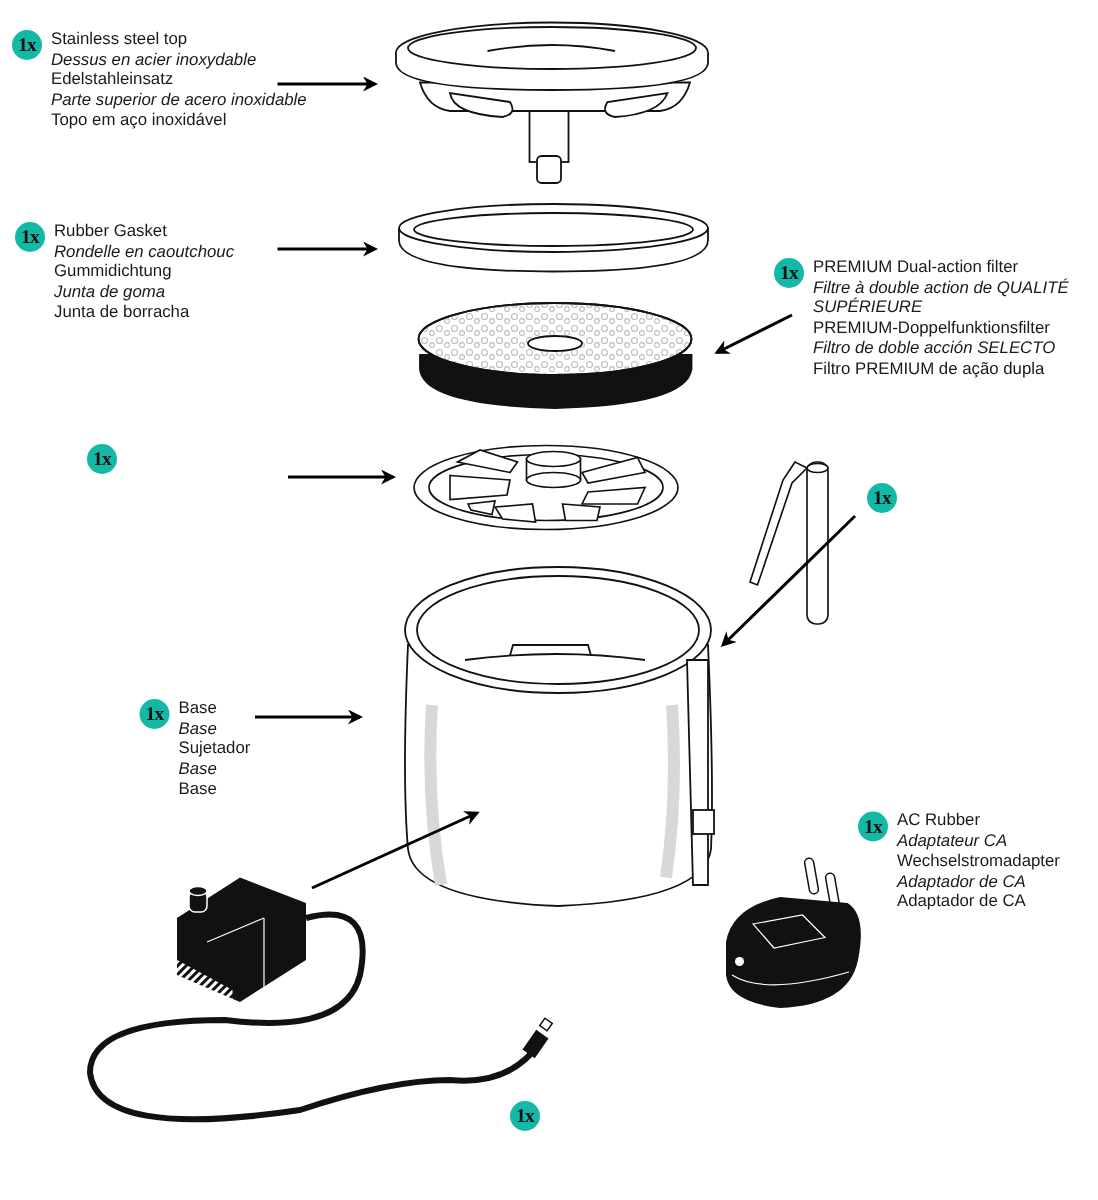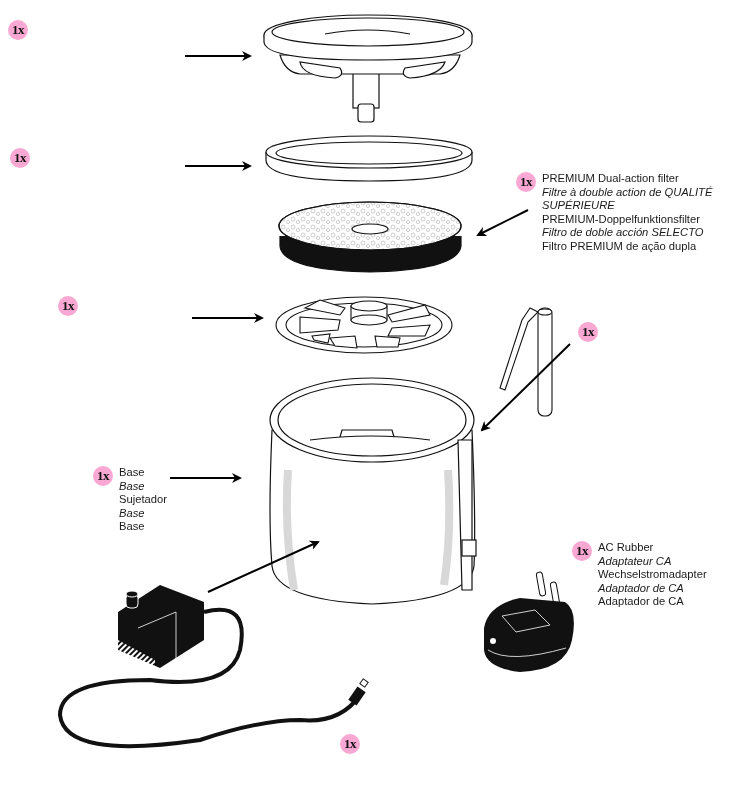--- a/index.html
+++ b/index.html
@@ -1,19 +1,19 @@
 <!DOCTYPE html>
 <html><head>
 <meta charset="utf-8">
 <style>
   html, body { margin: 0; padding: 0; background: #ffffff; }
   body { width: 732px; height: 800px; position: relative; overflow: hidden;
          font-family: "Liberation Sans", "DejaVu Sans", sans-serif; color: #1a1a1a; }
   .label { position: absolute; display: flex; align-items: flex-start; }
-  .badge { width: 20px; height: 20px; border-radius: 50%; background: #f9a8d4;
+  .badge { width: 20px; height: 20px; border-radius: 50%; background: #14b8a6;
            font-family: "Liberation Serif", serif; font-weight: bold; font-size: 13px;
            line-height: 20px; text-align: center; color: #111; margin-right: 6px; flex: none; letter-spacing: -0.5px; }
   .lines { font-size: 11.2px; line-height: 13.6px; }
   .lines div { white-space: nowrap; }
   .lines .it { font-style: italic; }
   svg.art { position: absolute; left: 0; top: 0; }
 </style>
 </head>
 <body>
 
@@ -115,24 +115,38 @@
     <line x1="528" y1="210" x2="478" y2="235" marker-end="url(#ah)"></line>
     <line x1="192" y1="318" x2="262" y2="318" marker-end="url(#ah)"></line>
     <line x1="570" y1="344" x2="482" y2="430" marker-end="url(#ah)"></line>
     <line x1="170" y1="478" x2="240" y2="478" marker-end="url(#ah)"></line>
     <line x1="208" y1="592" x2="318" y2="542" marker-end="url(#ah)"></line>
   </g>
 </svg>
 
 <div class="label" style="left:8px; top:20px;">
   <span class="badge">1x</span>
+  <div class="lines">
+    <div>Stainless steel top</div>
+    <div class="it">Dessus en acier inoxydable</div>
+    <div>Edelstahleinsatz</div>
+    <div class="it">Parte superior de acero inoxidable</div>
+    <div>Topo em aço inoxidável</div>
+  </div>
 </div>
 
 <div class="label" style="left:10px; top:148px;">
   <span class="badge">1x</span>
+  <div class="lines">
+    <div>Rubber Gasket</div>
+    <div class="it">Rondelle en caoutchouc</div>
+    <div>Gummidichtung</div>
+    <div class="it">Junta de goma</div>
+    <div>Junta de borracha</div>
+  </div>
 </div>
 
 <div class="label" style="left:516px; top:172px;">
   <span class="badge">1x</span>
   <div class="lines">
     <div>PREMIUM Dual-action filter</div>
     <div class="it">Filtre à double action de QUALITÉ</div>
     <div class="it">SUPÉRIEURE</div>
     <div>PREMIUM-Doppelfunktionsfilter</div>
     <div class="it">Filtro de doble acción SELECTO</div>

